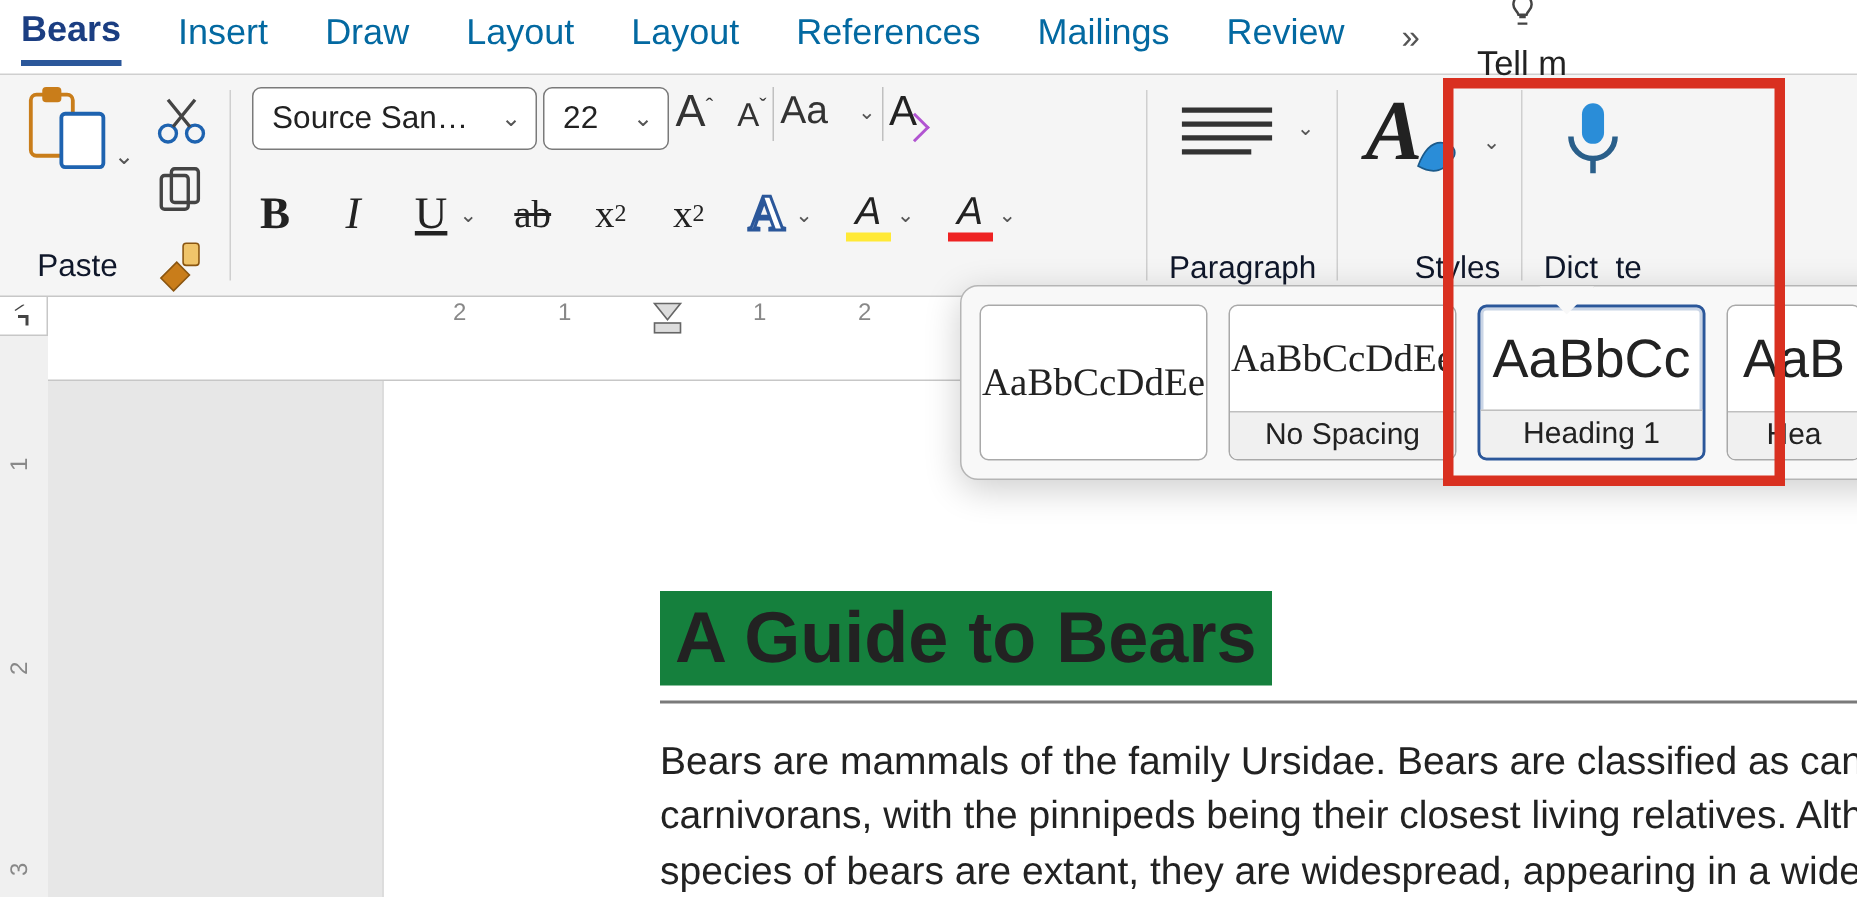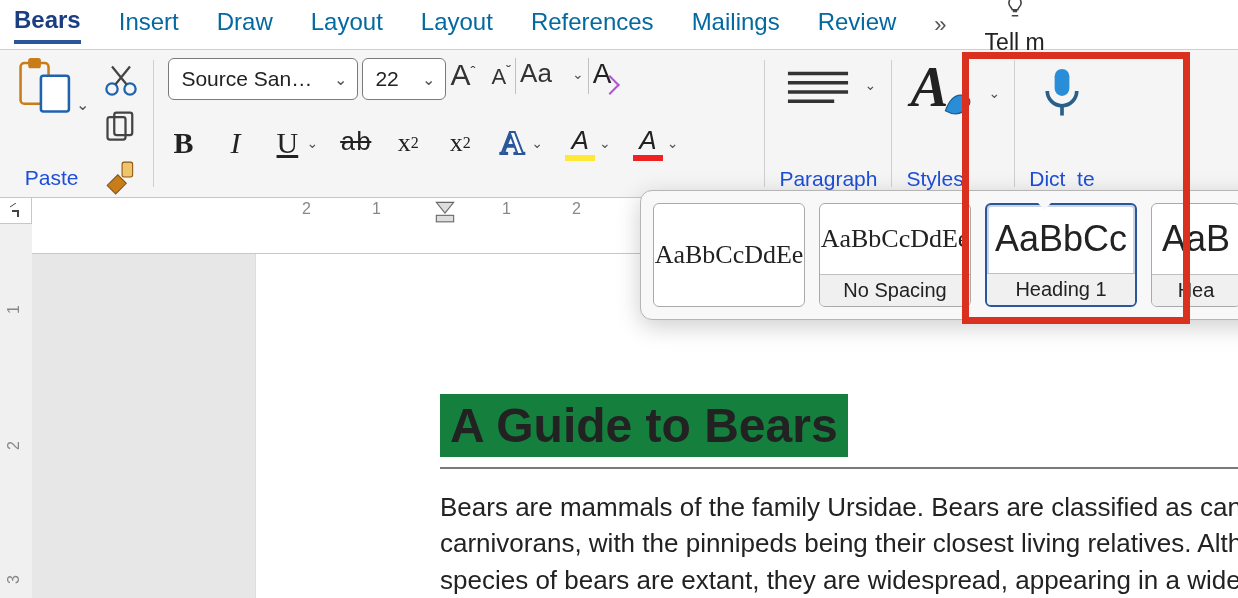--- a/index.html
+++ b/index.html
@@ -48,23 +48,23 @@
     height: 100%;
     padding: 8px 14px 6px 14px;
   }
   .sep {
     width: 0;
     border-left: 1px solid #cfcfcf;
     margin-top: 10px;
     margin-bottom: 10px;
   }
   .group-label {
-    text-align: left;
+    text-align: right;
     font-size: 21px;
-    color: #1d4ed8;
+    color: #0f172a;
     margin-top: auto;
   }
 
   
   .clipboard-body { display:flex; gap:14px; }
   .paste-col { display:flex; flex-direction:column; align-items:center; gap:6px; }
   .paste-col .paste-icon { width:64px; height:56px; }
   .paste-drop { font-size:16px; color:#555; align-self: flex-end; margin-left:-2px; }
   .mini-col { display:flex; flex-direction:column; gap:10px; align-items:center; padding-top:4px;}
   .mini-col svg{width:36px; height:36px;}
@@ -86,21 +86,21 @@
   .boxrow { display:flex; align-items:center; gap:16px; font-size:26px; color:#333; }
   .boxrow .grow{ font-size:30px;}
   .boxrow .shrink{ font-size:22px;}
   .boxrow .sup { font-size:15px; position:relative; top:-8px; }
   .fontvsep { width:0; border-left:1px solid #c0c0c0; height:36px; }
 
   .btn { display:flex; align-items:center; justify-content:center; cursor:pointer; min-width:30px; height:32px; }
   .bold { font-weight:900; font-family:"Times New Roman",serif; font-size:30px; }
   .ital { font-style:italic; font-family:"Times New Roman",serif; font-size:30px; }
   .under { font-family:"Times New Roman",serif; font-size:30px; text-decoration:underline; }
-  .strike{ font-family:Liberation Mono, monospace; font-size:26px; text-decoration:line-through; }
+  .strike{ font-family:Liberation Serif, serif; font-size:26px; text-decoration:line-through; }
   .subscript, .superscript { font-family:"Times New Roman",serif; font-size:26px; }
   .subscript sub, .superscript sup { font-size:16px; }
   .outlineA {
     font-family:"Times New Roman",serif; font-weight:900; font-size:34px;
     color:#fff; -webkit-text-stroke: 2px #2b579a; text-stroke:2px #2b579a;
   }
   .highlightA {
     display:flex; flex-direction:column; align-items:center;
   }
   .highlightA .A{ font-size:26px; font-style:italic; }

